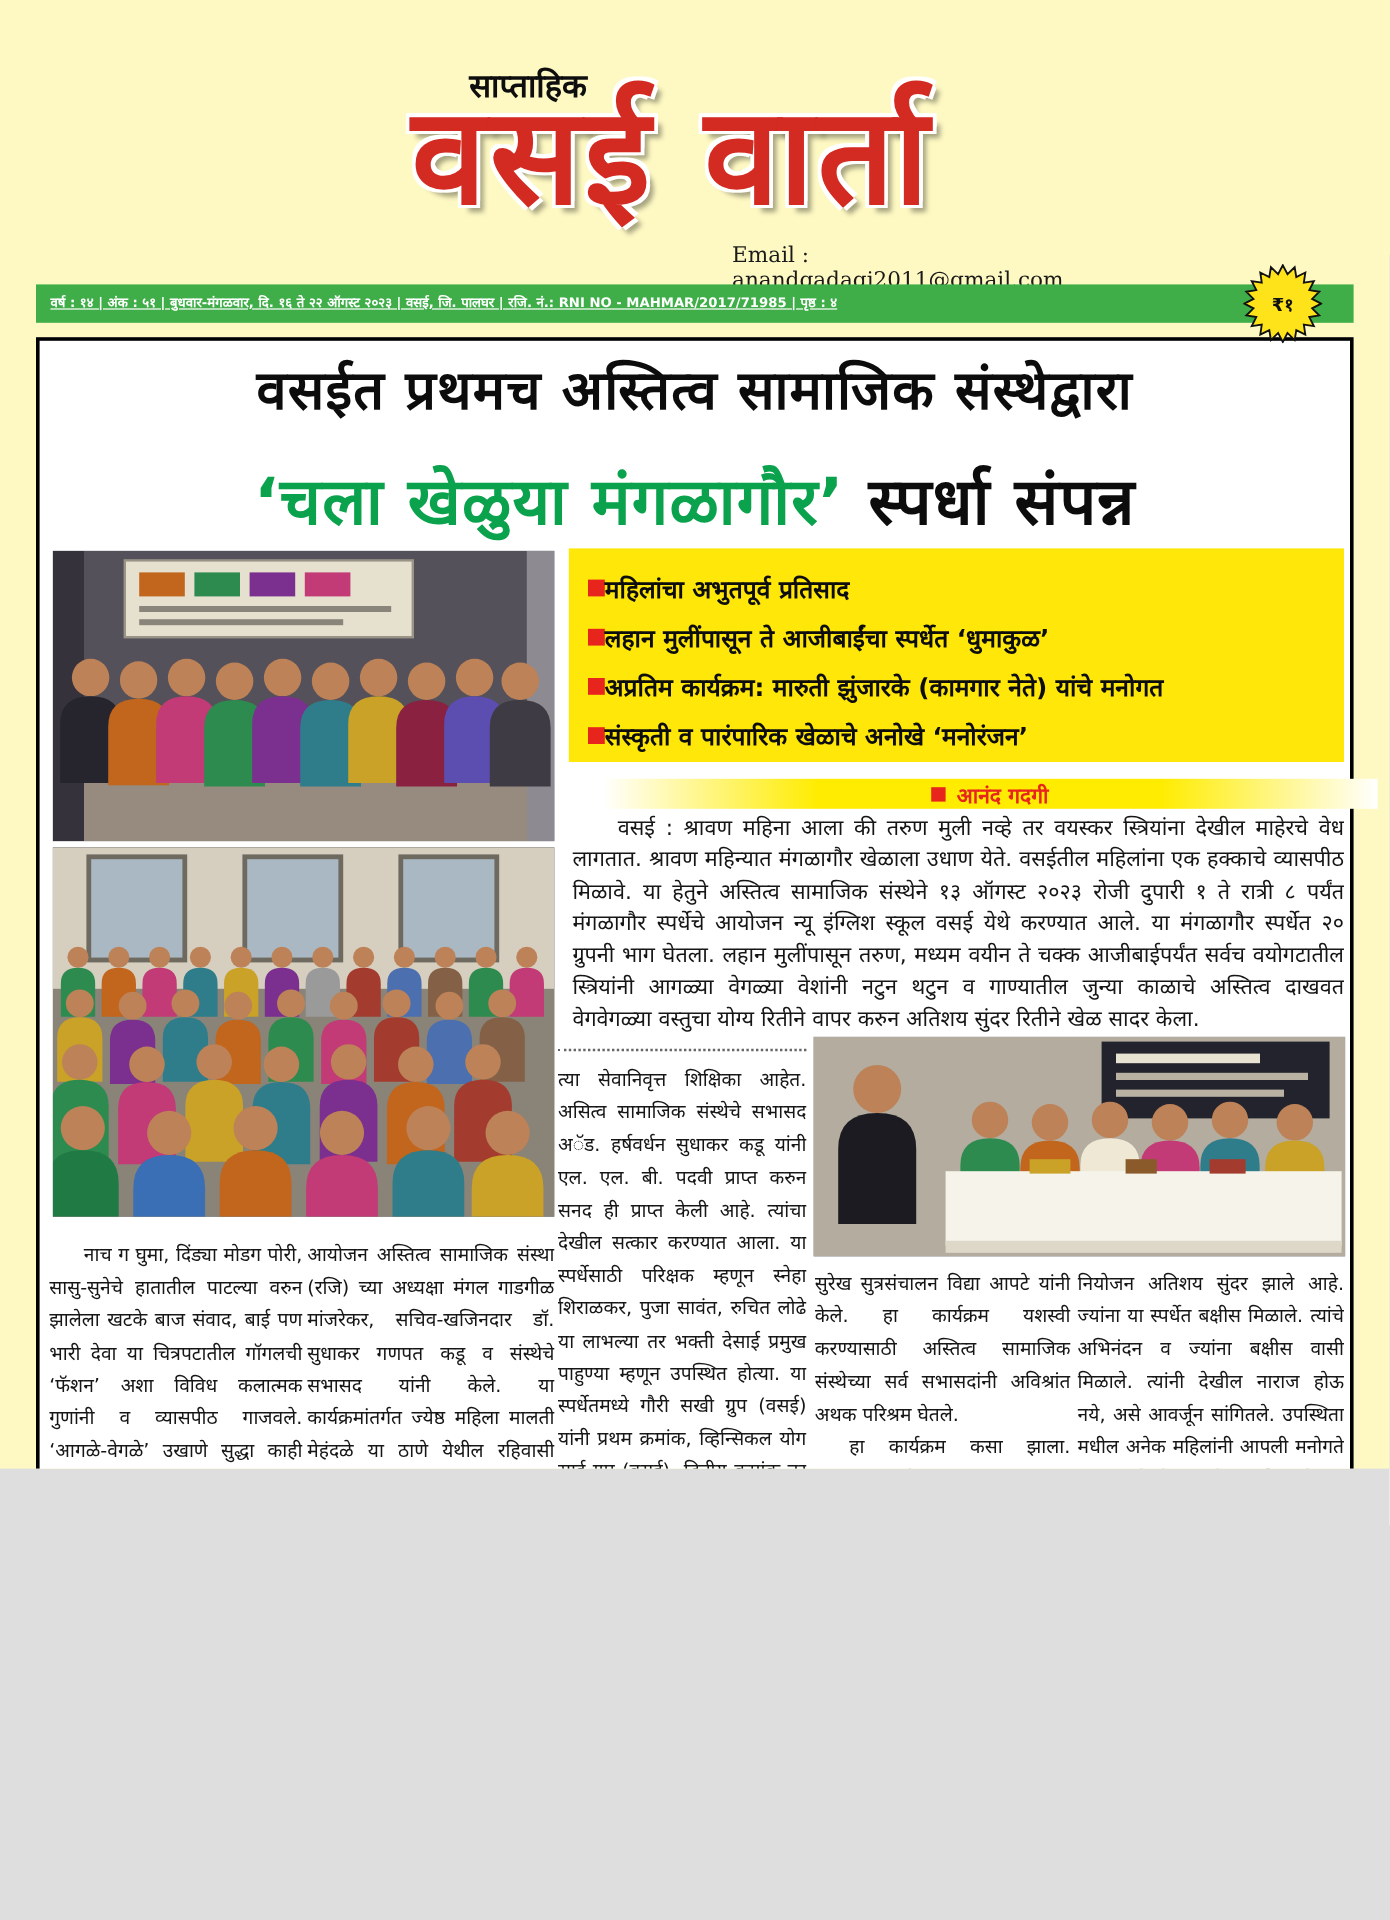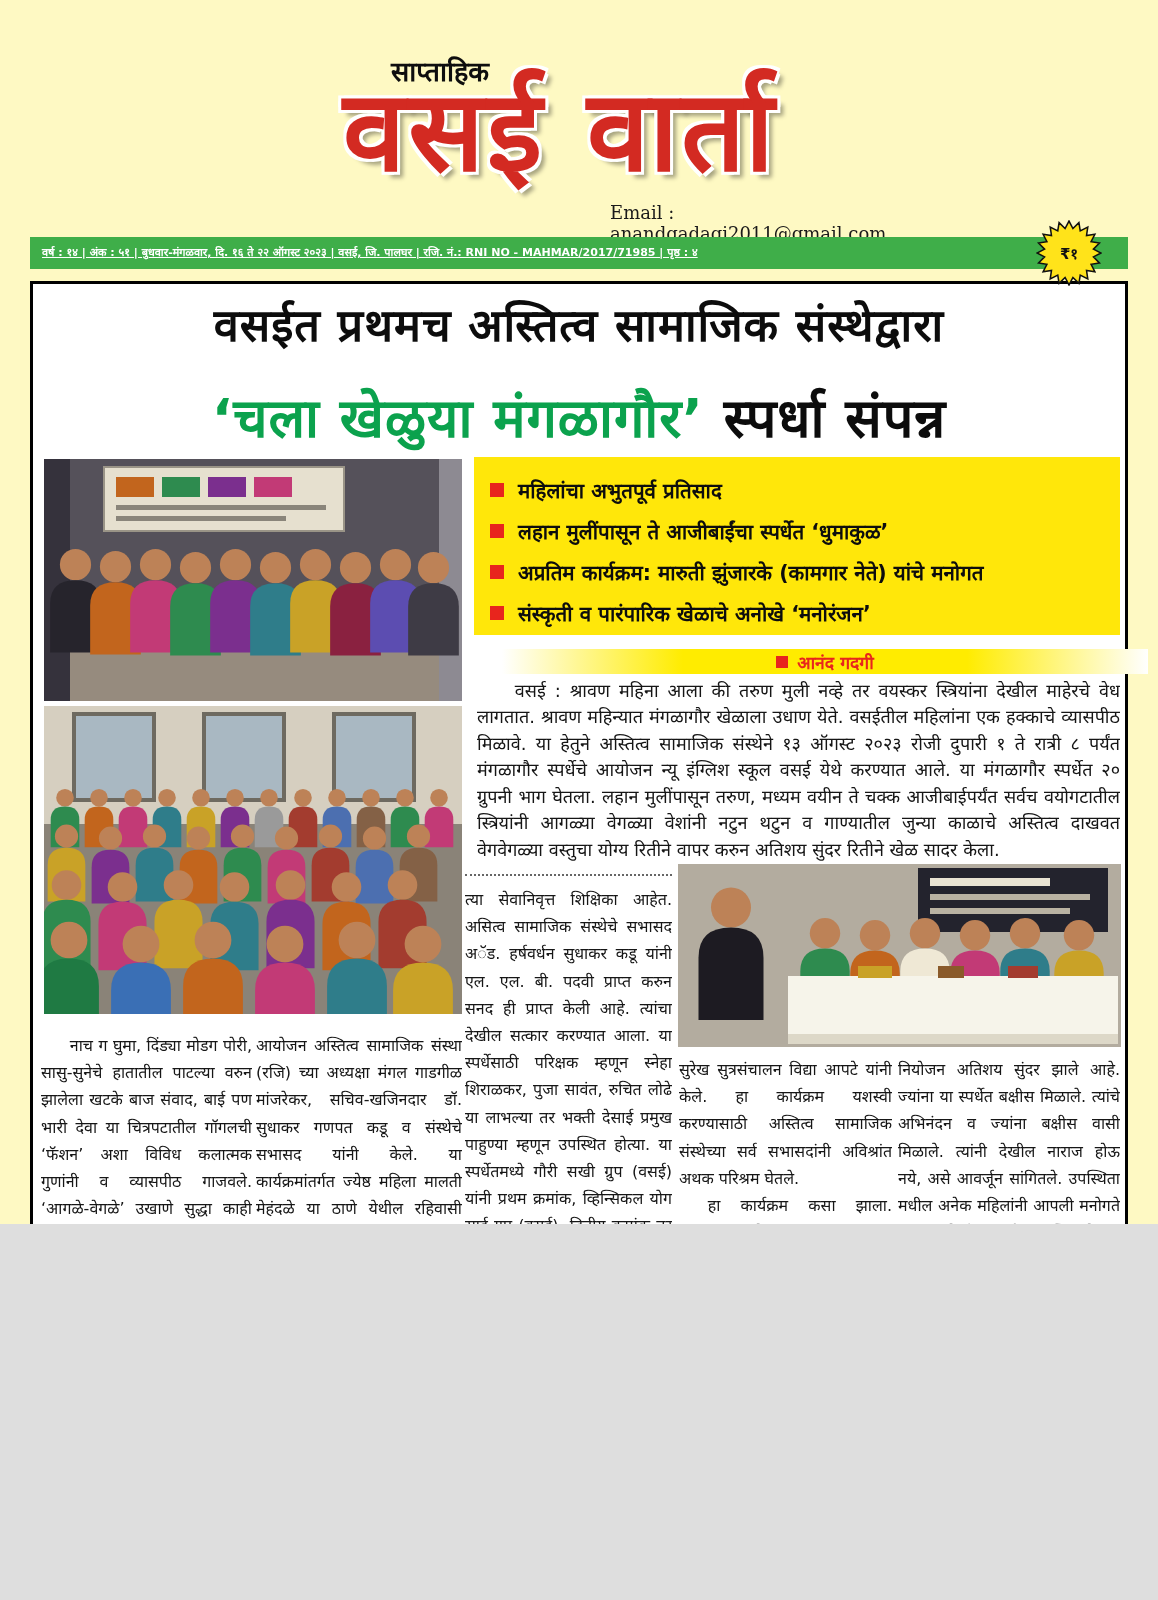--- a/index.html
+++ b/index.html
@@ -23,21 +23,21 @@
       font-size:15px;font-weight:bold;color:#111;}
 
   
   #article-box{left:30px;top:281px;width:1098px;height:1267px;border:3px solid #000;box-sizing:border-box;background:#fff;}
   #headline1{left:40px;top:293px;width:1078px;text-align:center;font-size:45px;font-weight:900;letter-spacing:1px;color:#0c0c0c;}
   #headline2{left:36px;top:356px;width:1086px;text-align:center;font-size:54px;font-weight:900;letter-spacing:1px;color:#0c0c0c;white-space:nowrap;margin-top:23px;}
   #headline2 .green{color:#0ba24d;}
 
   
   #highlights{left:474px;top:457px;width:646px;height:178px;background:#ffe70a;box-sizing:border-box;padding:12px 10px 0 16px;}
-  .hl-row{display:flex;align-items:center;gap:14px;height:41px;}
+  .hl-row{display:flex;align-items:center;gap:0;height:41px;}
   .hl-bullet{width:14px;height:14px;background:#e8251d;flex:0 0 auto;}
   .hl-text{font-size:20.5px;font-weight:bold;color:#0d0d0d;white-space:nowrap;}
 
   
   #byline{left:502px;top:649px;width:646px;height:25px;display:flex;align-items:center;justify-content:center;gap:9px;
       background:linear-gradient(90deg,#fff 0%,#ffec00 28%,#ffec00 72%,#fff 100%);}
   #byline .hl-bullet{width:12px;height:12px;}
   #byline-name{color:#e8251d;font-weight:bold;font-size:17.5px;}
 
   

